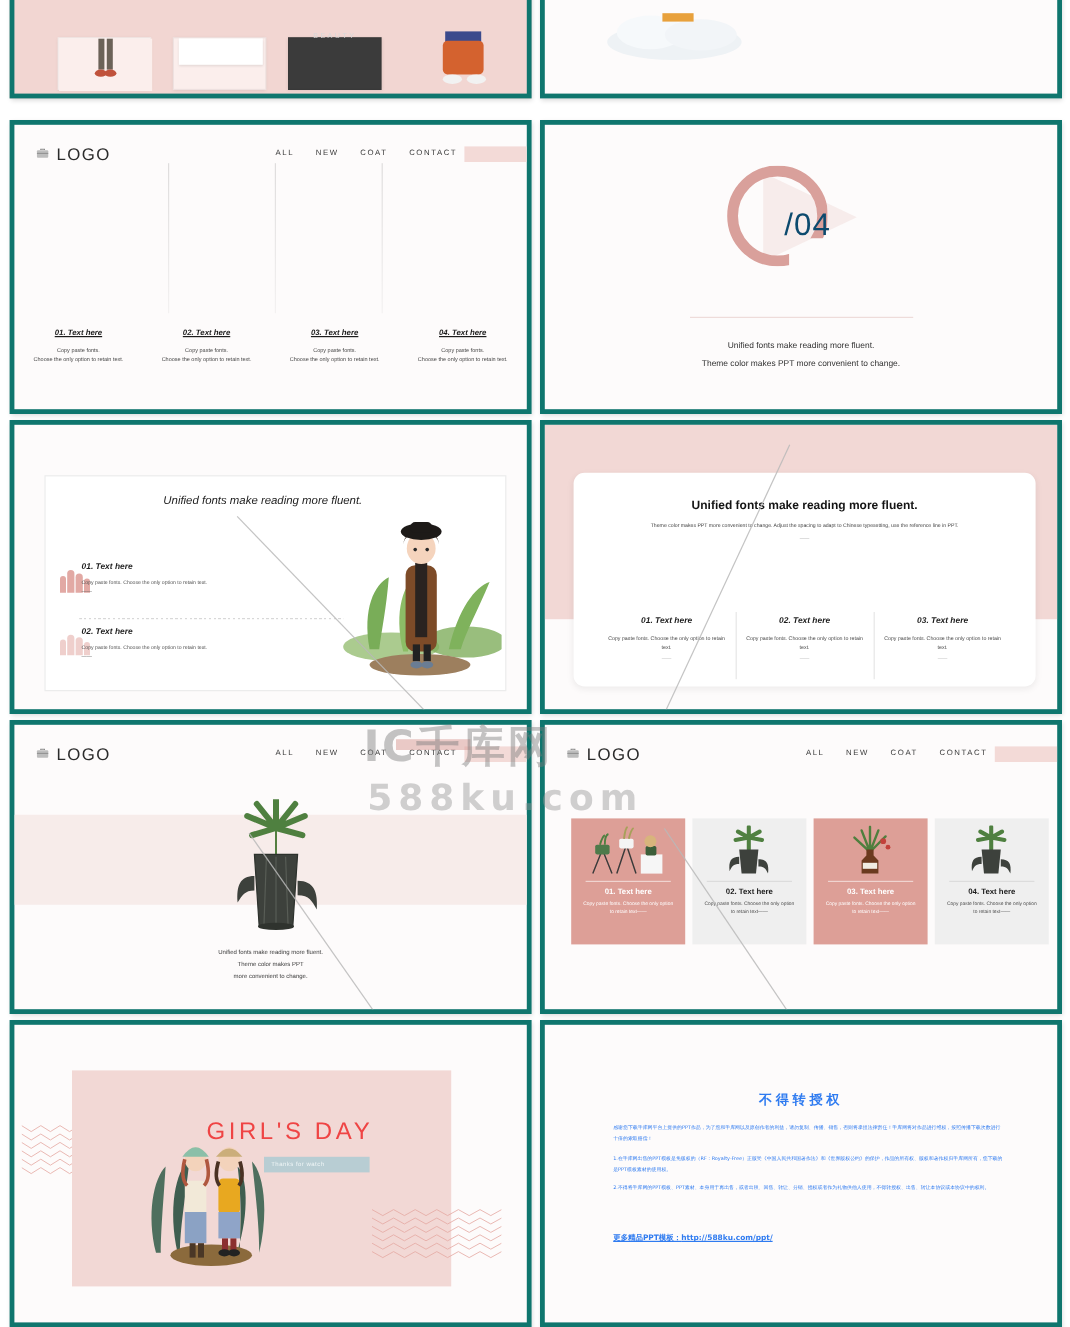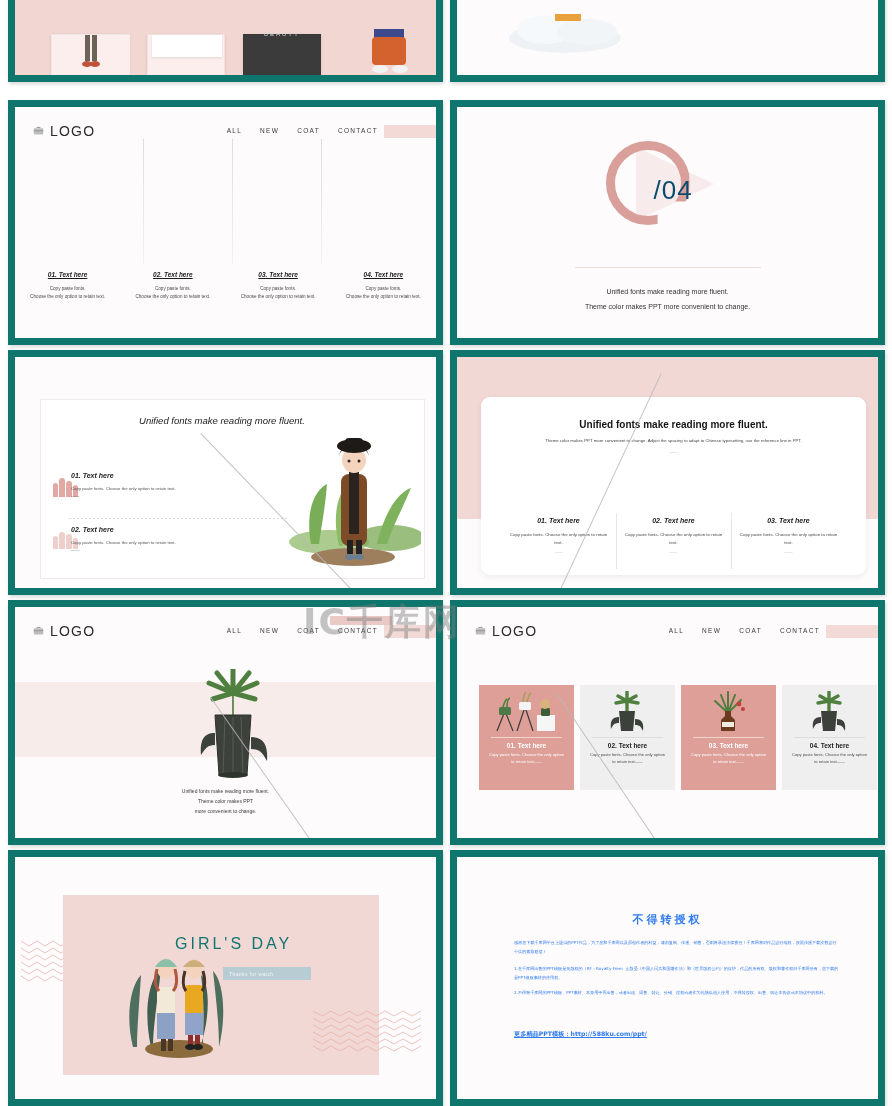--- a/index.html
+++ b/index.html
@@ -11,21 +11,21 @@
   }
   .grid {
     position: relative;
     width: 892px; height: 1106px;
     background: #ffffff;
   }
   .slide {
     position: absolute;
     width: 435px; height: 245px;
     background: #fdfbfb;
-    border: 7px solid #0f766e;
+    border: 4px solid #0f766e;
     box-shadow: 1px 2px 4px rgba(0,0,0,0.16);
     overflow: hidden;
   }
   .col-l { left: 8px; }
   .col-r { left: 450px; }
   .row0 { top: -163px; }   
   .row1 { top: 100px; }
   .row2 { top: 350px; }
   .row3 { top: 600px; }
   .row4 { top: 850px; height: 256px; }
@@ -109,21 +109,21 @@
   .s8-card h4 { font-size:6.5px; font-weight:bold; margin-top:3px; }
   .s8-card p { font-size:4.1px; line-height:1.65; padding:0 9px; margin-top:3px; }
   .s8-card.pink h4, .s8-card.pink p { color:#ffffff; }
   .s8-card.gray h4 { color:#1d1d1d; }
   .s8-card.gray p { color:#4c4c4c; }
   .s8-sep { position:absolute; left:12px; right:12px; top:52px; height:1px; background:rgba(255,255,255,0.55); }
   .s8-card.gray .s8-sep { background:#dcdcdc; }
 
   
   .s9-panel { position:absolute; left:48px; top:38px; width:316px; height:180px; background:#f2d8d5; }
-  .s9-title { position:absolute; left:160px; top:78px; font-size:16px; letter-spacing:3px; color:#0f766e; }
+  .s9-title { position:absolute; left:160px; top:78px; font-size:20px; letter-spacing:3px; color:#ef4444; }
   .s9-btn { position:absolute; left:208px; top:110px; width:88px; height:13px;
             background:#b8cdd3; color:#f0f6f7; font-size:5px; letter-spacing:.4px;
             display:flex; align-items:center; padding-left:6px; }
   .wave { position:absolute; opacity:.85; }
 
   
   .cr { position:absolute; left:0; top:0; width:100%; height:100%; color:#2f7bf0; }
   .cr-title { position:absolute; left:0; top:55px; width:100%; text-align:center;
               font-size:11px; font-weight:bold; letter-spacing:3px; color:#2f7bf0;
               font-family:"DejaVu Sans", sans-serif; }
@@ -503,15 +503,16 @@
       <div class="cr-p" style="top:132px;">2.不得将千库网的PPT模板、PPT素材、本身用于再出售，或者出租、回售、转让、分销、授权或者作为礼物供他人使用，不得转授权、出售、转让本协议或本协议中的权利。</div>
       <div class="cr-link">
         <span>更多精品PPT模板：</span><span>http://588ku.com/ppt/</span>
       </div>
     </div>
   </div>
 
   <div class="wm">
     <div class="wm-bar"></div>
     <div class="wm-main">IC千库网</div>
+    <div class="wm-sub">588ku.com</div>
   </div>
 
 </div>
 
 </body></html>

